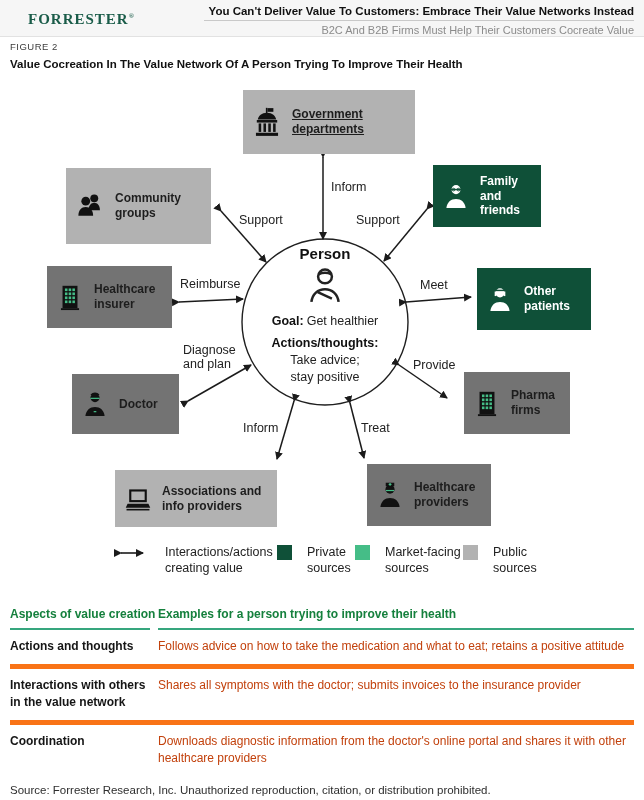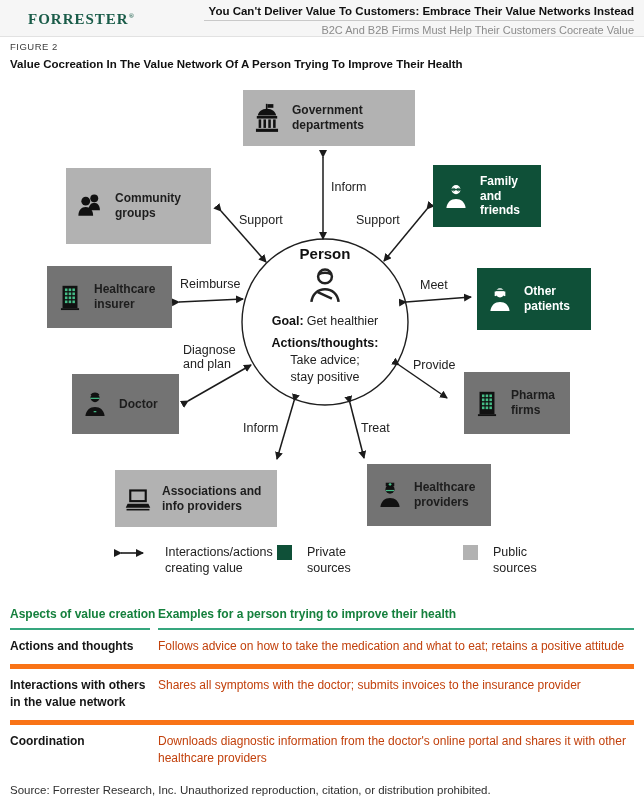--- a/index.html
+++ b/index.html
@@ -76,21 +76,21 @@
     <line class="arrow" x1="221" y1="211" x2="266" y2="262" marker-start="url(#ah)" marker-end="url(#ah)"></line>
     <line class="arrow" x1="427" y1="209" x2="384" y2="261" marker-start="url(#ah)" marker-end="url(#ah)"></line>
     <line class="arrow" x1="179" y1="302" x2="243" y2="299" marker-start="url(#ah)" marker-end="url(#ah)"></line>
     <line class="arrow" x1="406" y1="302" x2="471" y2="297" marker-start="url(#ah)" marker-end="url(#ah)"></line>
     <line class="arrow" x1="188" y1="401" x2="251" y2="365" marker-start="url(#ah)" marker-end="url(#ah)"></line>
     <line class="arrow" x1="399" y1="365" x2="447" y2="398" marker-start="url(#ah)" marker-end="url(#ah)"></line>
     <line class="arrow" x1="294" y1="401" x2="277" y2="459" marker-start="url(#ah)" marker-end="url(#ah)"></line>
     <line class="arrow" x1="350" y1="403" x2="364" y2="458" marker-start="url(#ah)" marker-end="url(#ah)"></line>
   </svg>
 
-  <div class="node node--public" style="left:243px;top:90px;width:172px;height:56px;">
+  <div class="node node--public" style="left:243px;top:90px;width:172px;height:64px;text-decoration:underline;">
     <svg class="ic" width="34" height="34" viewBox="0 0 24 24" fill="#111">
       <rect x="11.2" y="2" width="1.1" height="4.2"></rect>
         <rect x="12.3" y="2.2" width="4.2" height="2.6"></rect>
       <path d="M12 5.4c-3.7 0-6.1 2.3-6.5 4.8h13c-.4-2.5-2.8-4.8-6.5-4.8z"></path>
       <rect x="4.8" y="10.6" width="14.4" height="1.8"></rect>
       <rect x="6.1" y="13" width="1.8" height="6"></rect>
         <rect x="9.5" y="13" width="1.8" height="6"></rect>
       <rect x="12.9" y="13" width="1.8" height="6"></rect>
         <rect x="16.3" y="13" width="1.8" height="6"></rect>
       <rect x="4.2" y="19.6" width="15.6" height="2.2"></rect>
@@ -234,20 +234,24 @@
   <div class="leg-item" style="left:114px;top:544px;">
     <svg width="36" height="12" viewBox="0 0 36 12" style="margin-top:3px;">
       <line x1="7" y1="6" x2="29" y2="6" stroke="#1b1b1b" stroke-width="1.6" marker-start="url(#ah)" marker-end="url(#ah)"></line>
     </svg>
     <span style="width:116px;">Interactions/actions creating value</span>
   </div>
   <div class="leg-item" style="left:277px;top:544px;">
     <span class="swatch" style="background:#0f5038;"></span>
     <span style="width:52px;">Private sources</span>
   </div>
+  <div class="leg-item" style="left:355px;top:544px;">
+    <span class="swatch" style="background:#45bd87;"></span>
+    <span style="width:88px;">Market-facing sources</span>
+  </div>
   <div class="leg-item" style="left:463px;top:544px;">
     <span class="swatch" style="background:#b2b2b2;"></span>
     <span style="width:55px;">Public sources</span>
   </div>
 
   <div class="tbl">
     <div class="t-grid t-head">
       <div>Aspects of value creation</div>
       <div>Examples for a person trying to improve their health</div>
     </div>

